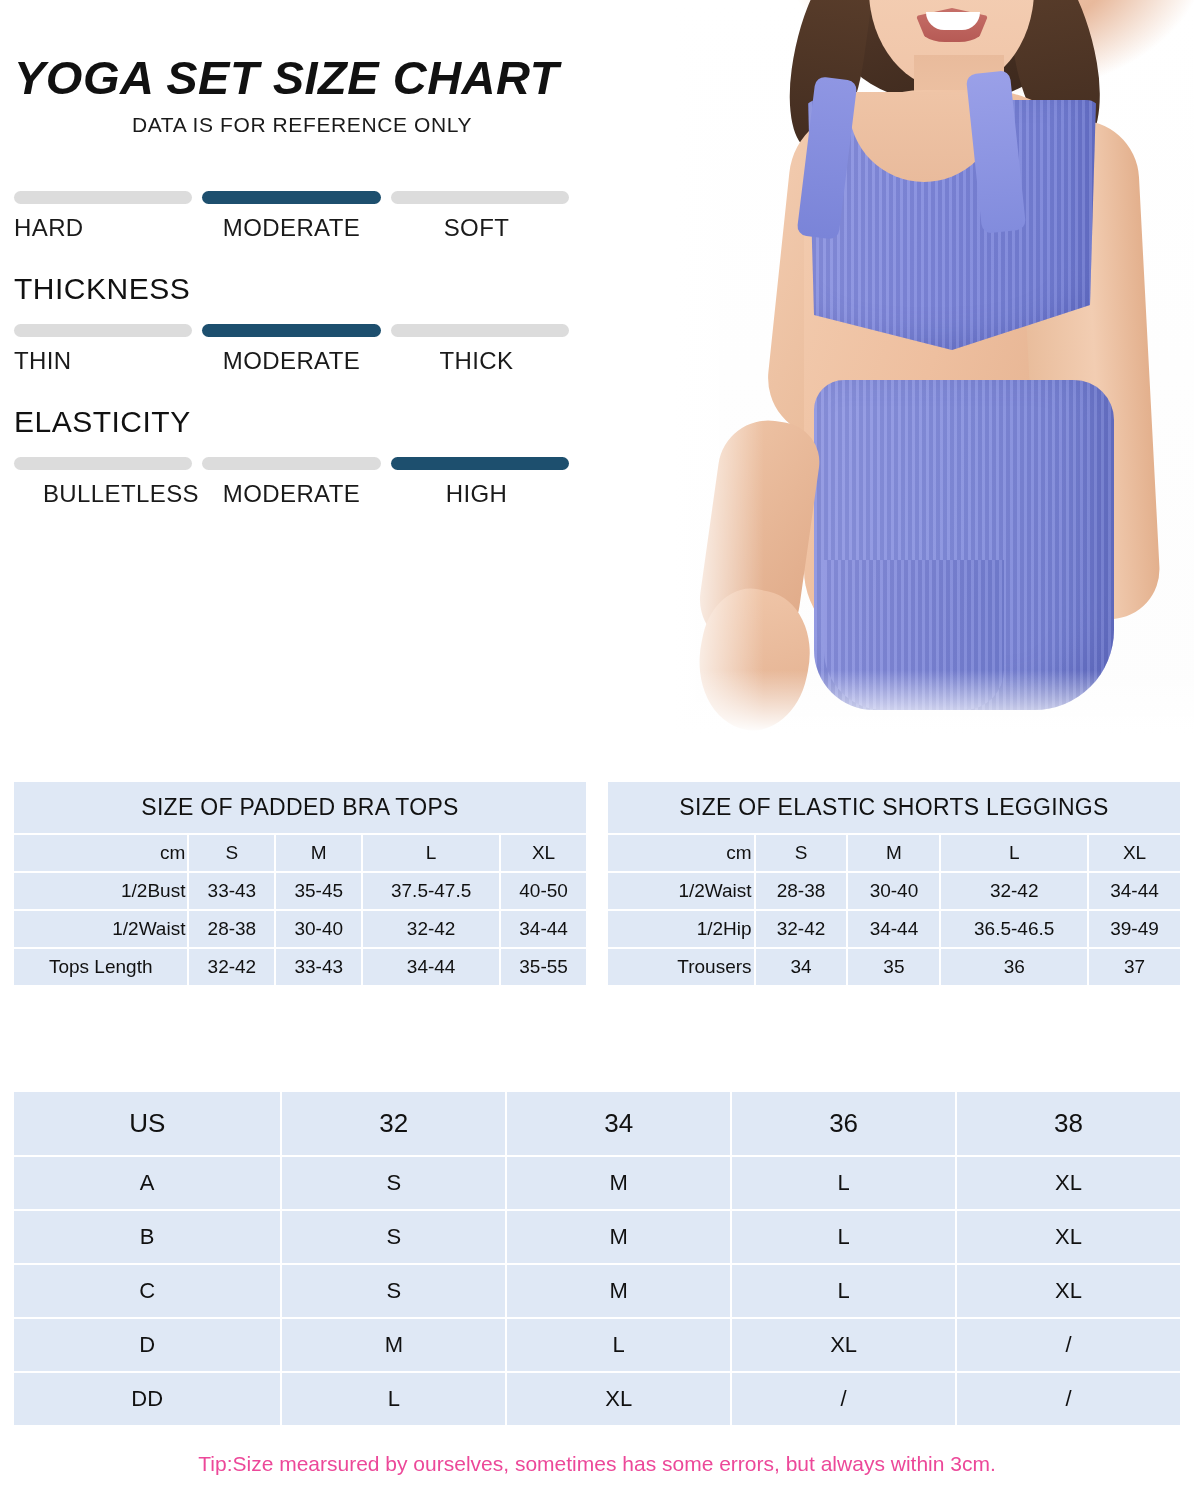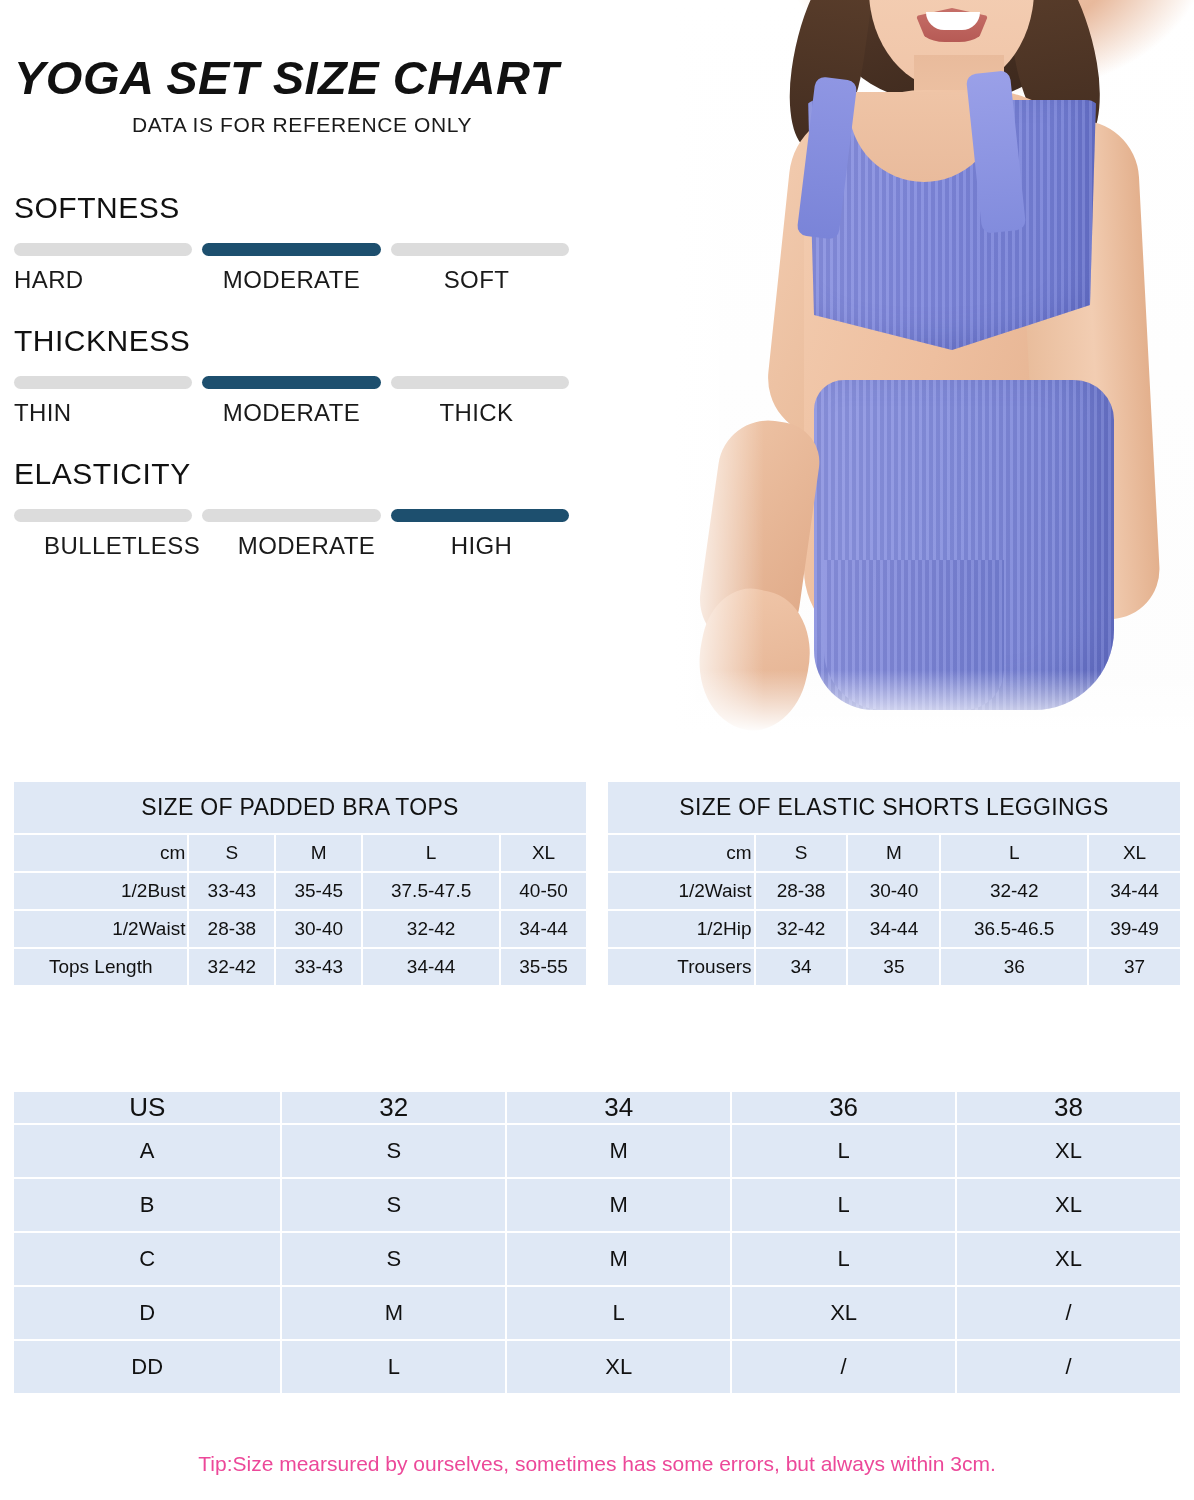--- a/index.html
+++ b/index.html
@@ -233,21 +233,21 @@
   .bar.on { background: #1d4f6e; }
   .bar-labels {
     display: flex;
     width: 555px;
     margin-top: 10px;
     font-size: 24px;
     letter-spacing: .4px;
   }
   .bar-labels span { flex: 1; text-align: center; }
   .bar-labels span:first-child { text-align: left; }
-  .bar-labels.last span:first-child { text-align: left; margin-left: 30px; }
+  .bar-labels.last span:first-child { text-align: right; }
 
   
   .tables-row {
     position: absolute;
     top: 780px;
     left: 12px;
     width: 1170px;
     display: flex;
     gap: 18px;
   }
@@ -275,21 +275,21 @@
   .col-label { text-align: right; padding-left: 8px; }
 
   .bottom-table {
     position: absolute;
     top: 1090px;
     left: 12px;
     width: 1170px;
   }
   .bottom-table table { font-size: 22px; }
   .bottom-table td { padding: 13px 4px; }
-  .bottom-table tr.us-row td { font-size: 26px; padding: 0 4px; }
+  .bottom-table tr.us-row td { font-size: 26px; padding: 16px 4px; }
 
   .tip {
     position: absolute;
     top: 1452px;
     left: 0;
     width: 1194px;
     text-align: center;
     font-size: 21px;
     color: #ec4899;
   }
@@ -327,21 +327,20 @@
     <div class="photo-fade-bottom"></div>
   </div>
 </div>
 
 <div class="left">
 
   <h1 class="title">YOGA SET SIZE CHART</h1>
   <div class="subtitle">DATA IS FOR REFERENCE ONLY</div>
 
   <div class="meter-block">
-    <div class="meter-title">SOFTNESS</div>
     <div class="bars">
       <div class="bar"></div>
       <div class="bar on"></div>
       <div class="bar"></div>
     </div>
     <div class="bar-labels">
       <span>HARD</span>
       <span>MODERATE</span>
       <span>SOFT</span>
     </div>

